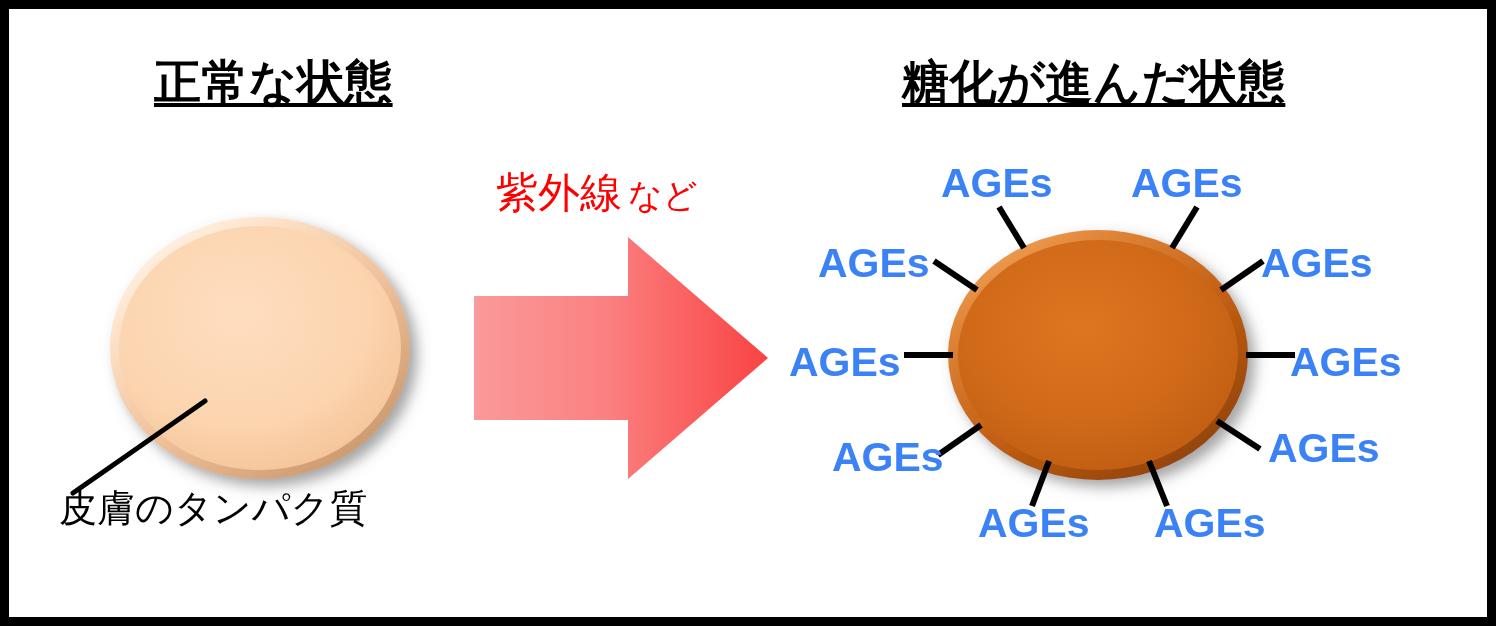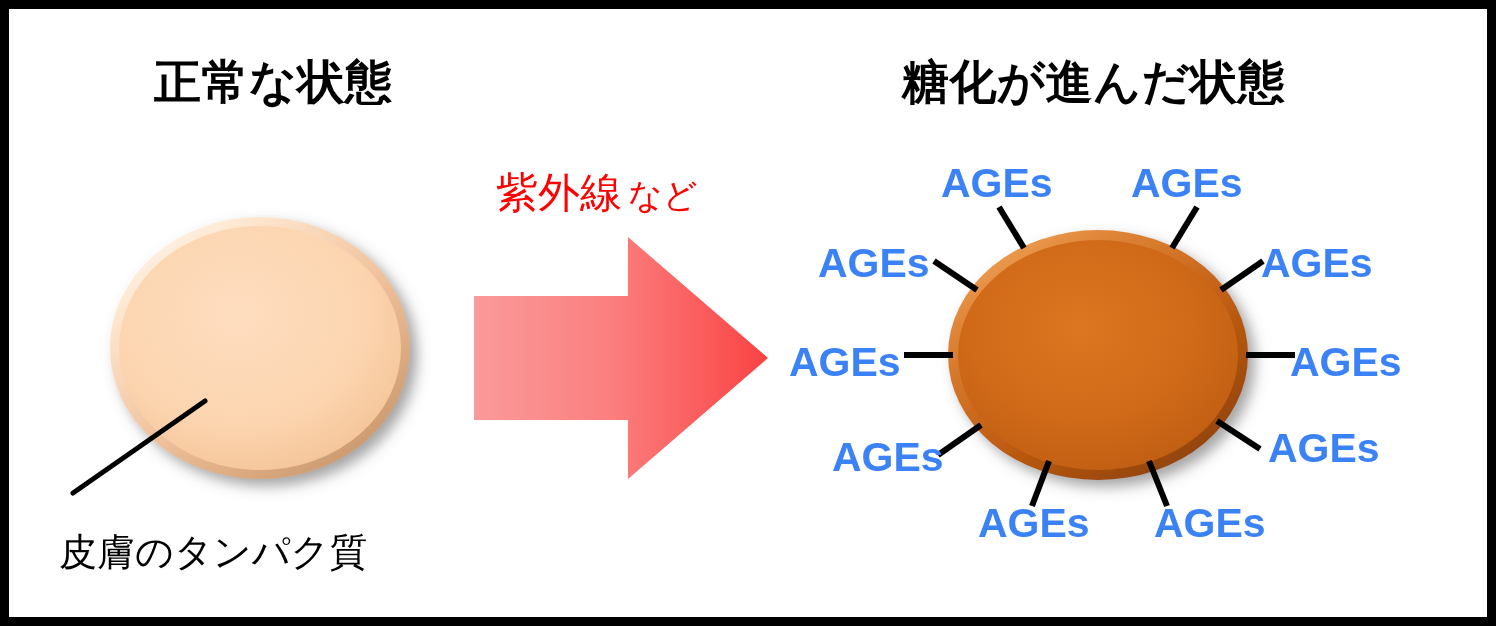--- a/index.html
+++ b/index.html
@@ -29,20 +29,21 @@
     top: 0;
     width: 100%;
     height: 100%;
     display: block;
   }
   .title {
     position: absolute;
     font-weight: bold;
     color: #000000;
     white-space: nowrap;
+    text-decoration: underline;
     text-underline-offset: 5px;
     letter-spacing: 0.5px;
   }
   #title-left {
     left: 145px;
     top: 42px;
     font-size: 47px;
   }
   #title-right {
     left: 893px;
@@ -61,21 +62,21 @@
   .arrow-caption .main {
     font-size: 42px;
   }
   .arrow-caption .sub {
     font-size: 34px;
     margin-left: 6px;
   }
   .protein-label {
     position: absolute;
     left: 50px;
-    top: 518px;
+    top: 474px;
     font-size: 38px;
     color: #000000;
     white-space: nowrap;
     font-weight: normal;
   }
   .ages-label {
     position: absolute;
     font-size: 41px;
     font-weight: bold;
     color: #3b82f6;

